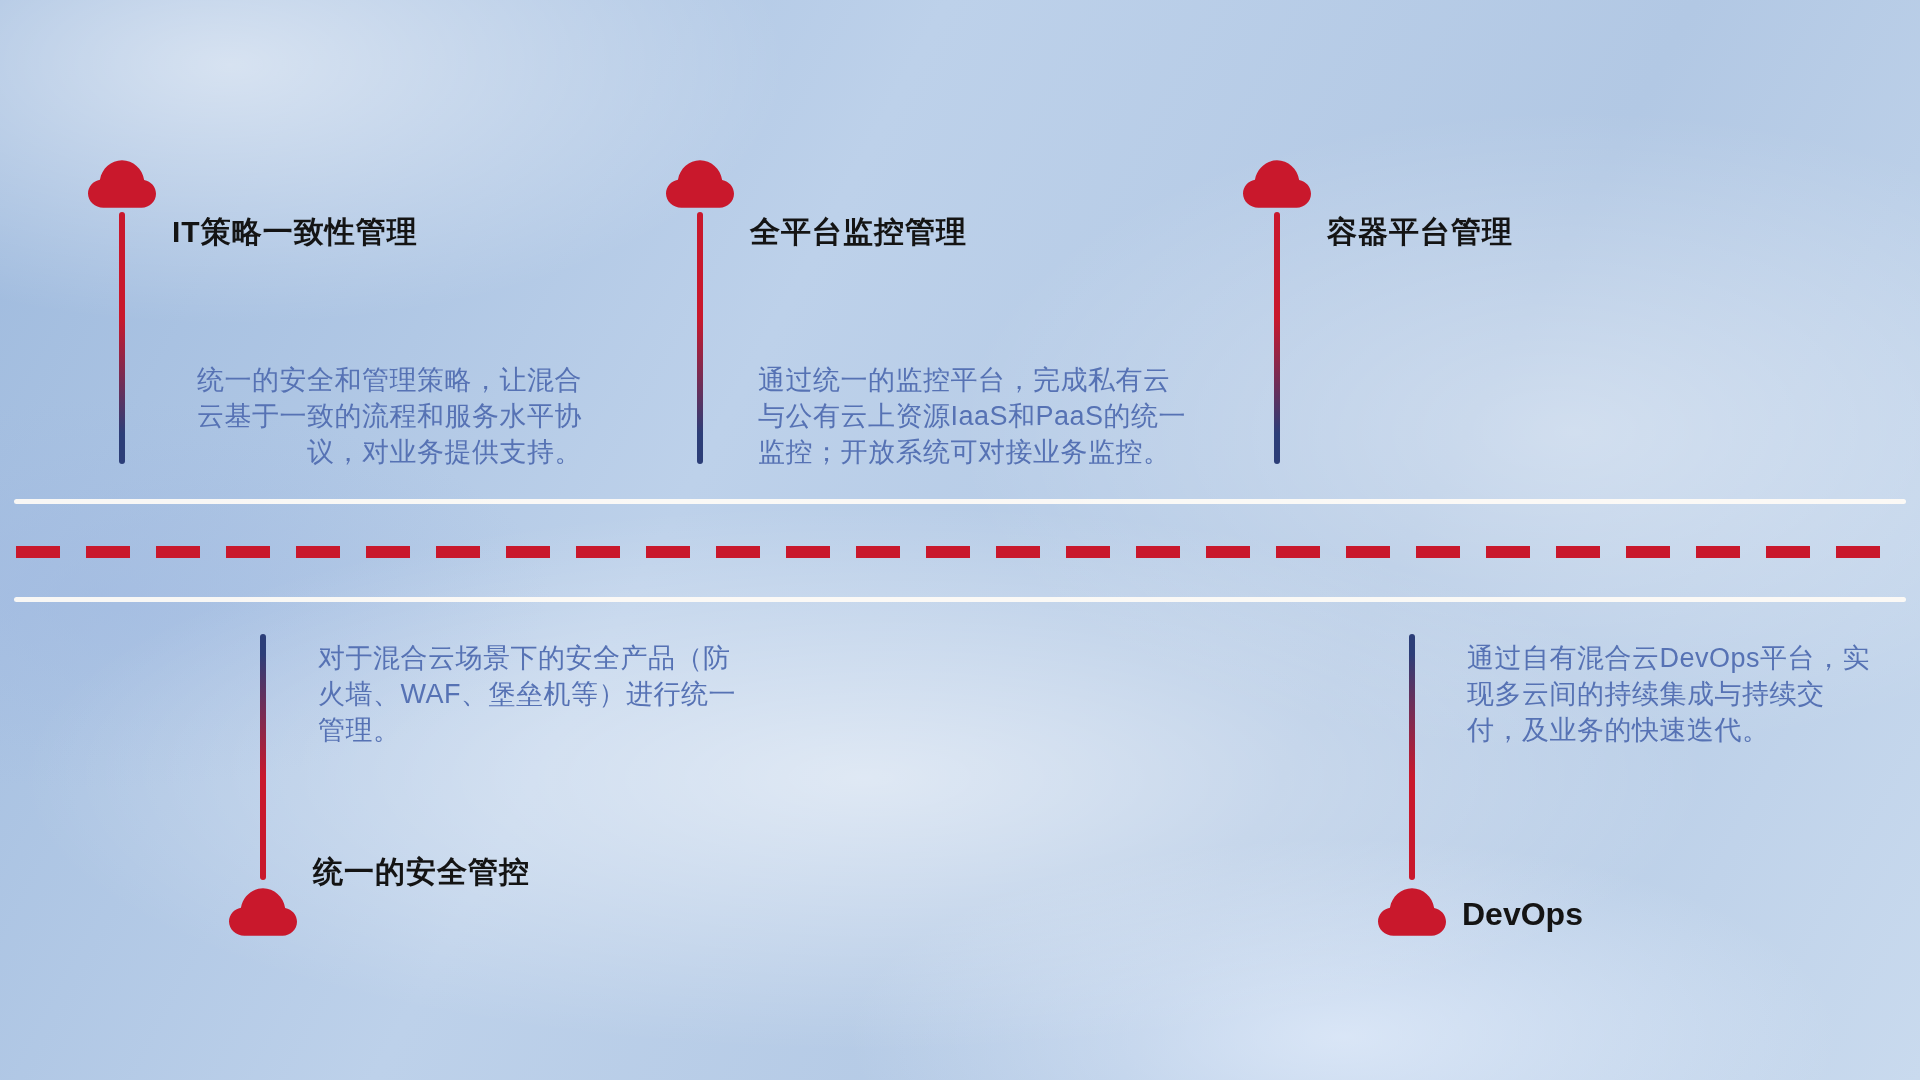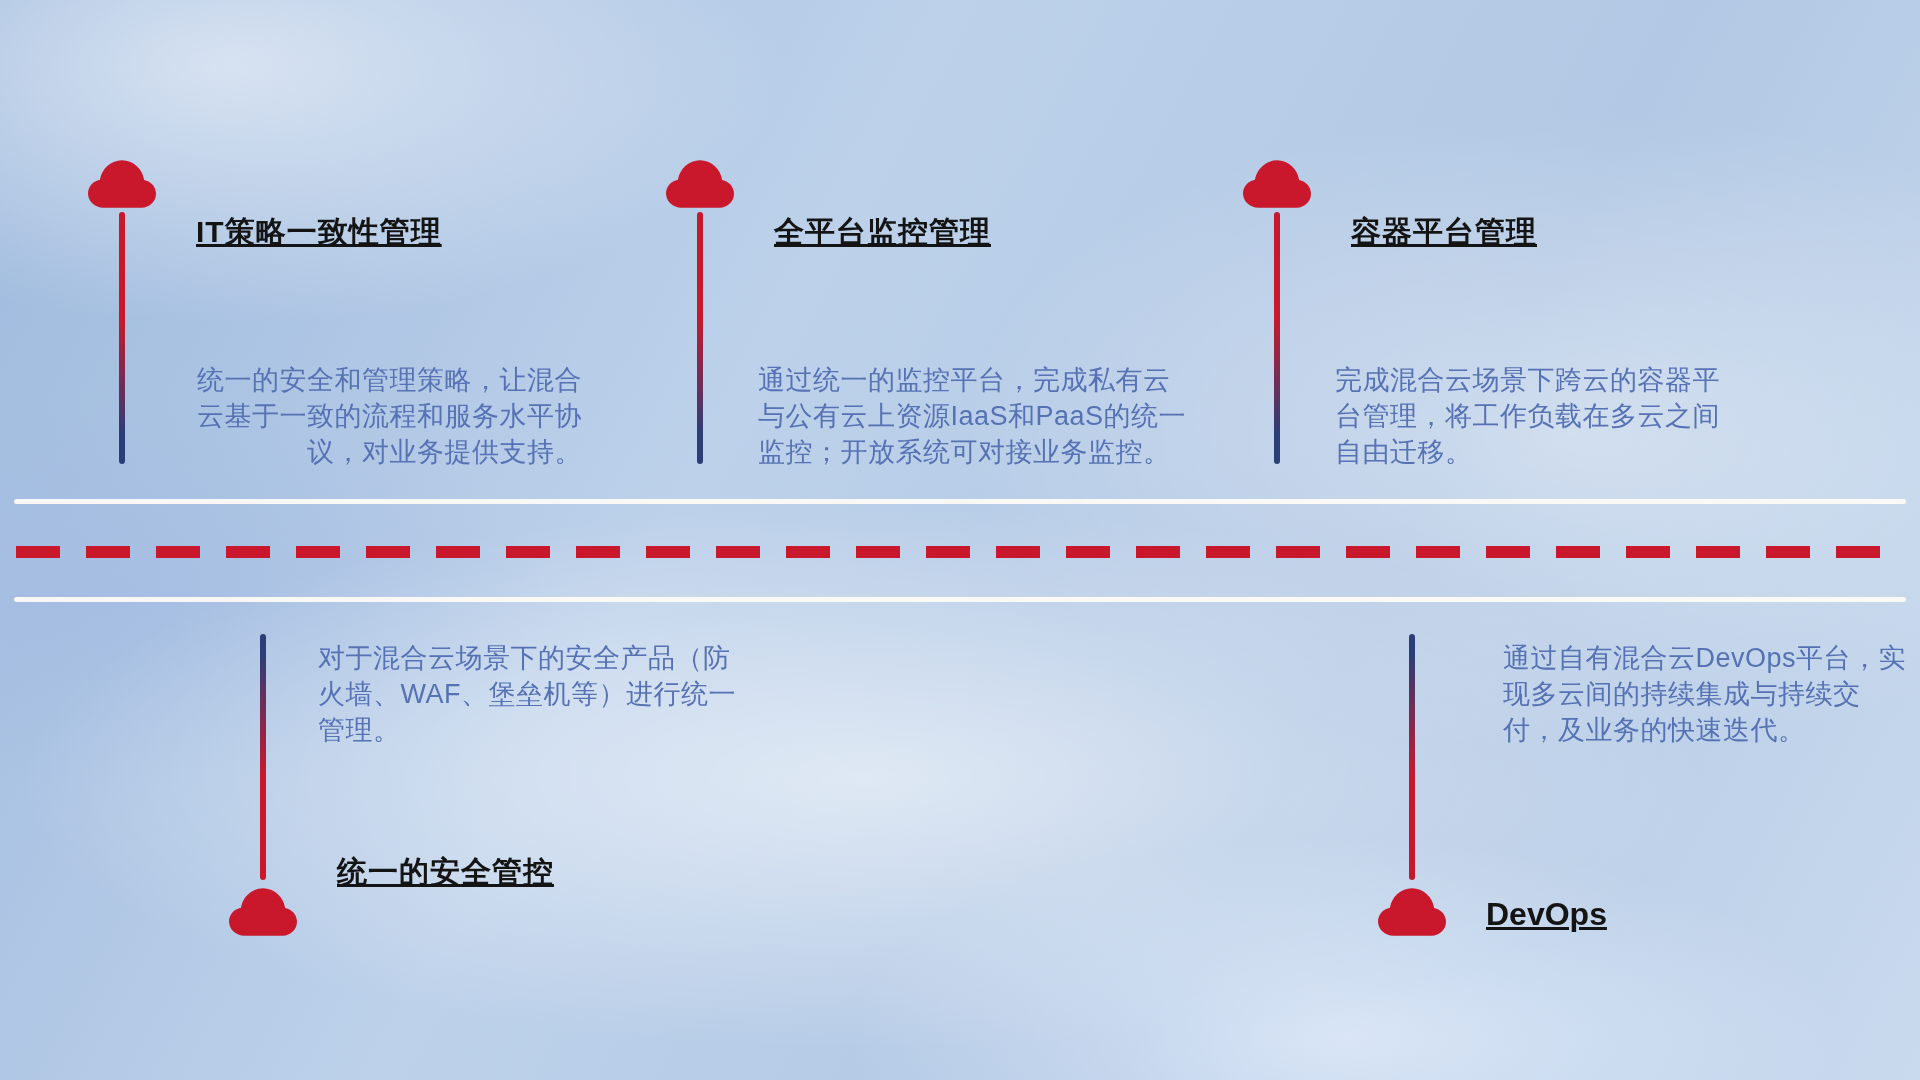--- a/index.html
+++ b/index.html
@@ -79,27 +79,26 @@
     background: linear-gradient(to bottom, var(--accent-red) 0%, var(--accent-red) 42%, var(--line-navy) 88%);
   }
   .item.bottom .stem {
     top: 4px;
     height: 246px;
     background: linear-gradient(to bottom, var(--line-navy) 8%, var(--accent-red) 58%, var(--accent-red) 100%);
   }
 
   .title {
     position: absolute;
-    left: 108px;
+    left: 84px;
     font-size: 30px;
     font-weight: bold;
     color: var(--title-text);
     letter-spacing: 1px;
     white-space: nowrap;
-    text-decoration: underline;
   }
   .item.top .title { top: 52px; }
   .item.bottom .title { top: 222px; }
   .b3 .title { font-size: 32px; letter-spacing: 0; margin-top: 44px; }
 
   .desc {
     position: absolute;
     left: 92px;
     font-size: 27px;
     line-height: 36px;
@@ -107,21 +106,21 @@
     letter-spacing: 0.5px;
   }
   .item.top .desc { top: 202px; }
   .item.bottom .desc { top: 10px; }
   .item.bottom .desc { left: 89px; }
   .t1 .desc { width: 402px; text-align: right; }
   .t2 .desc { width: 438px; }
   .t3 .desc { width: 402px; }
   .b1 .desc { width: 430px; }
   .b2 .desc { width: 402px; }
-  .b3 .desc { width: 408px; margin-left: 36px; }
+  .b3 .desc { width: 408px; }
 </style>
 </head>
 <body>
 
 <div class="canvas">
 
   <div class="hline hline-top"></div>
   <div class="dashed-line"></div>
   <div class="hline hline-bottom"></div>
 
@@ -148,21 +147,20 @@
   </section>
 
   <section class="item top t3">
     <span class="cloud">
       <svg viewBox="0 0 66 46" aria-hidden="true">
           <path d="M15 46 C6.7 46 0 39.8 0 32.2 C0 25.5 5 20 11.6 18.8 C13.5 8 22.4 0 33 0 C43.8 0 52.8 8.3 54.5 19 C61.2 20.3 66 25.8 66 32.5 C66 40 59.8 46 52 46 Z"></path>
         </svg>
     </span>
     <span class="stem"></span>
     <h2 class="title">容器平台管理</h2>
-    <p class="desc">完成混合云场景下跨云的容器平台管理，将工作负载在多云之间自由迁移。</p>
   </section>
 
   <section class="item bottom b1">
     <span class="stem"></span>
     <p class="desc">对于混合云场景下的安全产品（防火墙、WAF、堡垒机等）进行统一管理。</p>
     <h2 class="title">统一的安全管控</h2>
     <span class="cloud">
       <svg viewBox="0 0 66 46" aria-hidden="true">
           <path d="M15 46 C6.7 46 0 39.8 0 32.2 C0 25.5 5 20 11.6 18.8 C13.5 8 22.4 0 33 0 C43.8 0 52.8 8.3 54.5 19 C61.2 20.3 66 25.8 66 32.5 C66 40 59.8 46 52 46 Z"></path>
         </svg>

